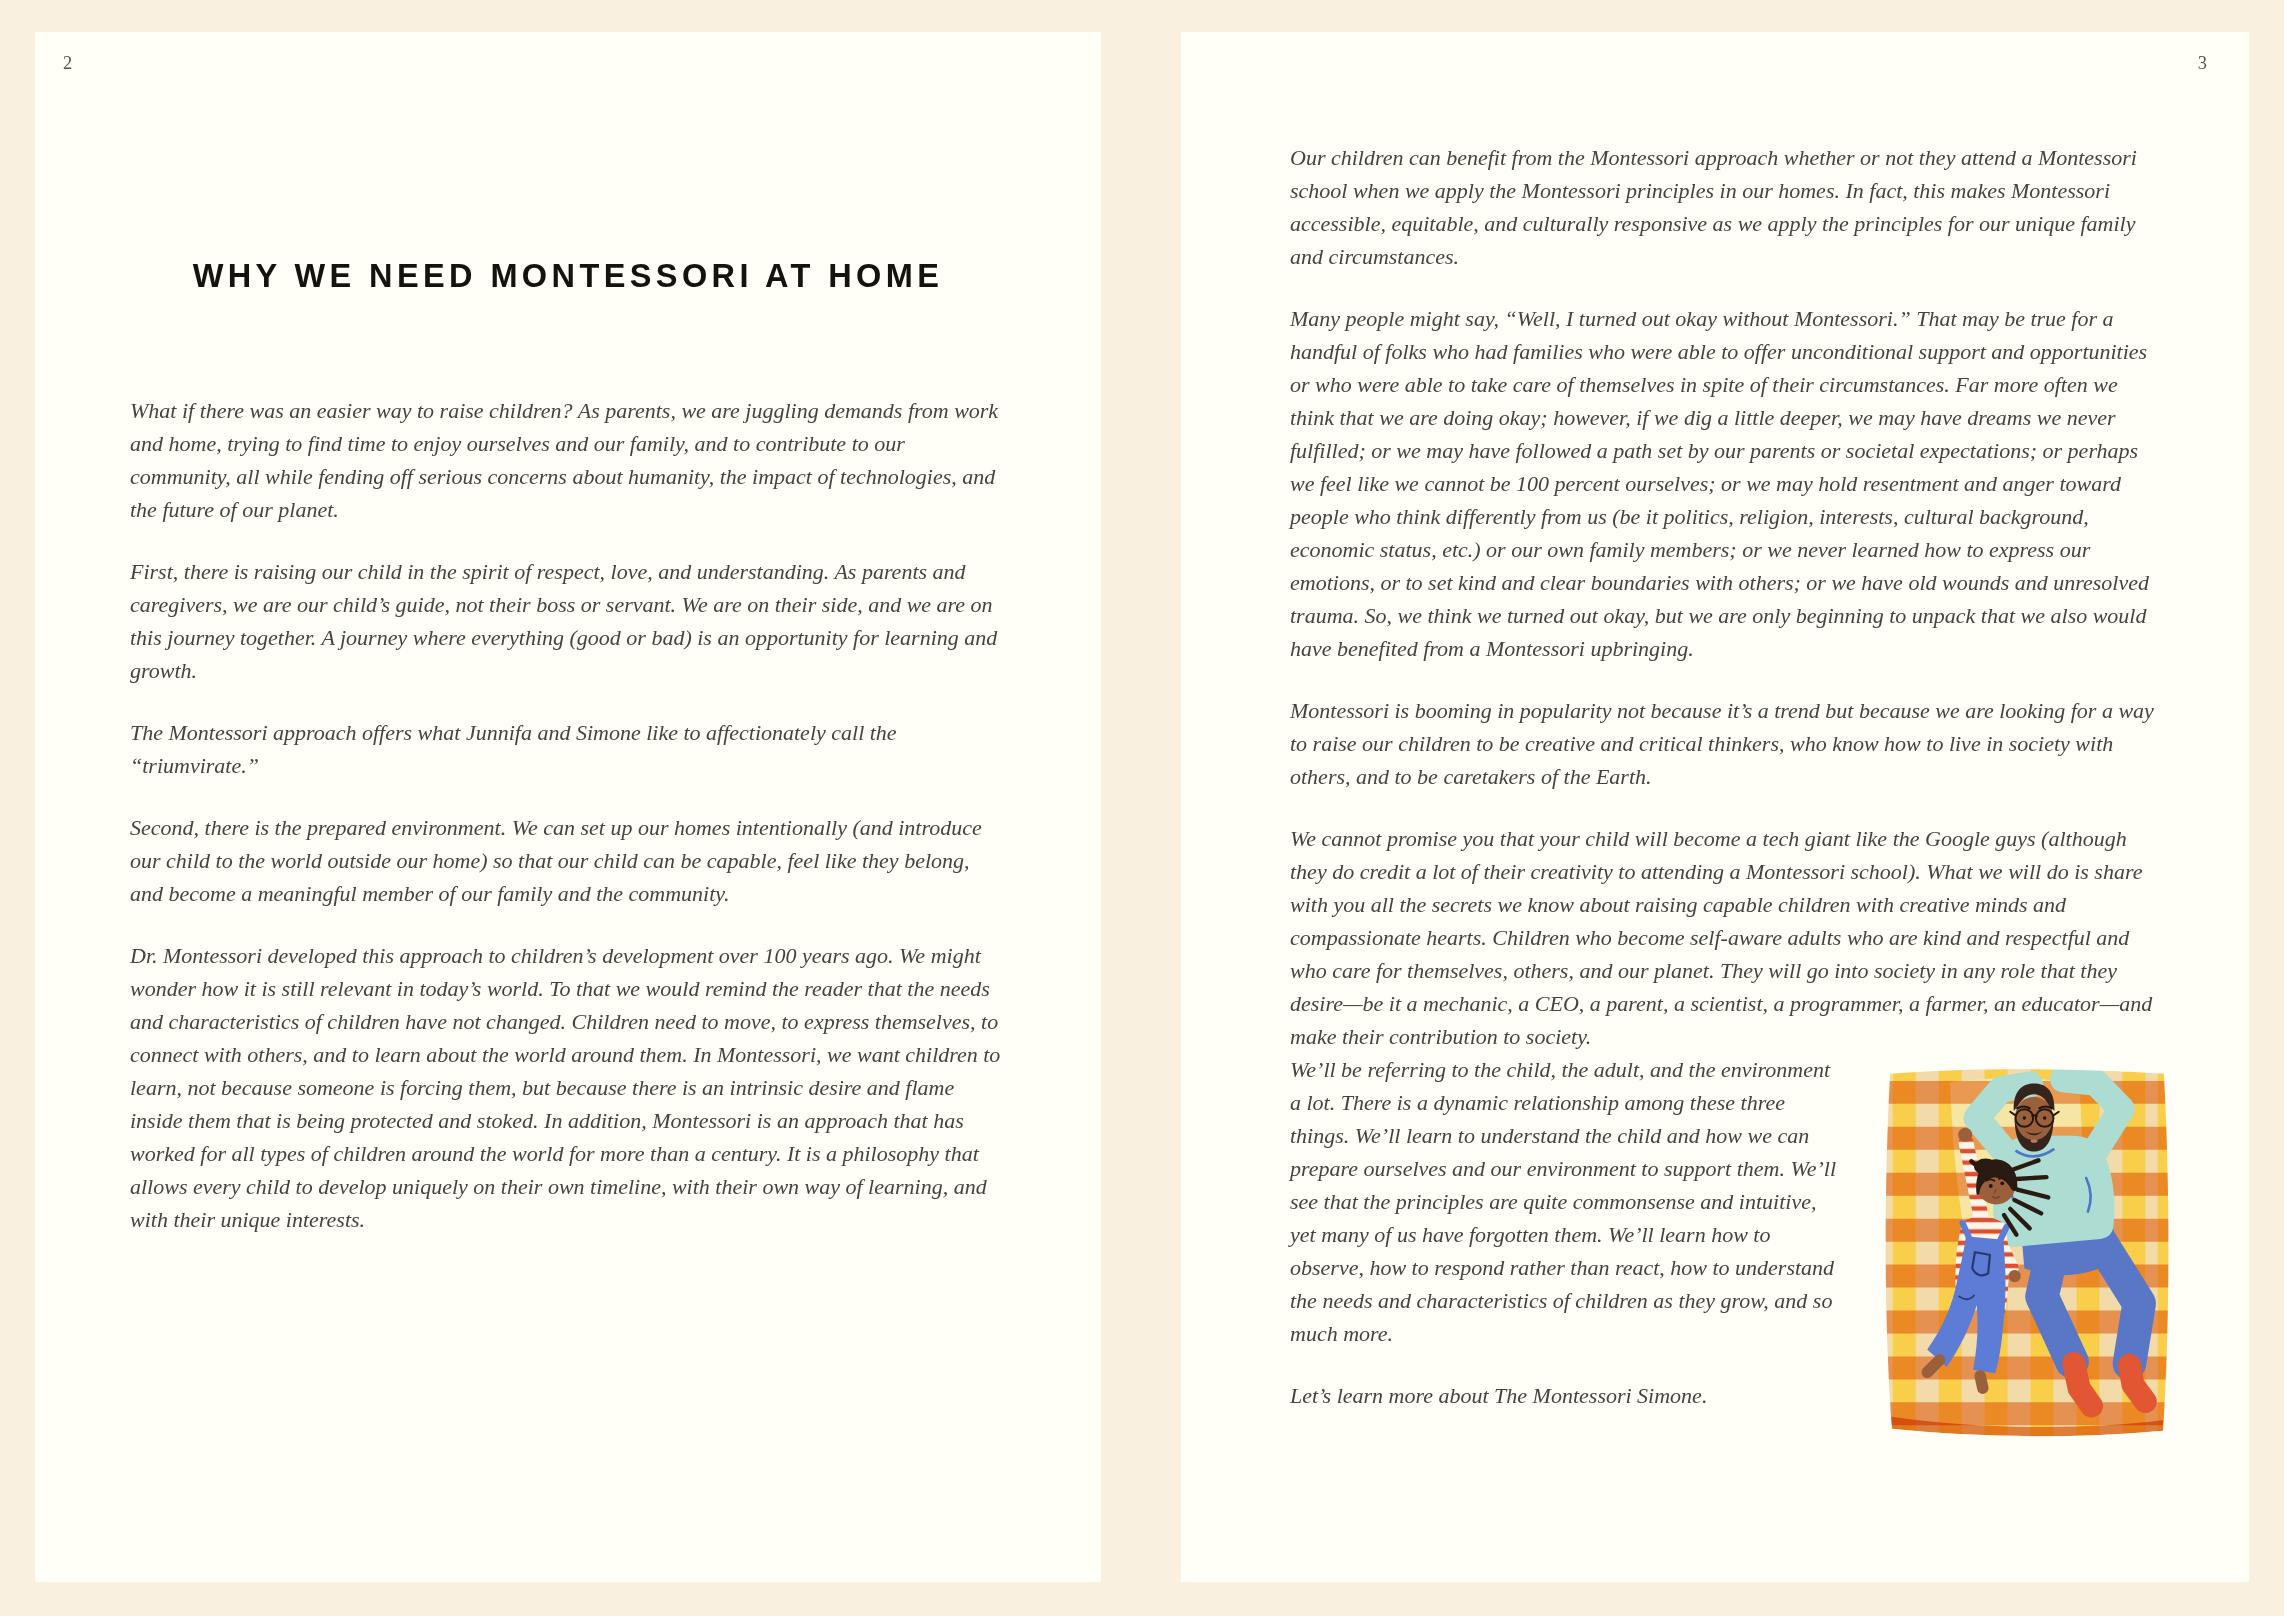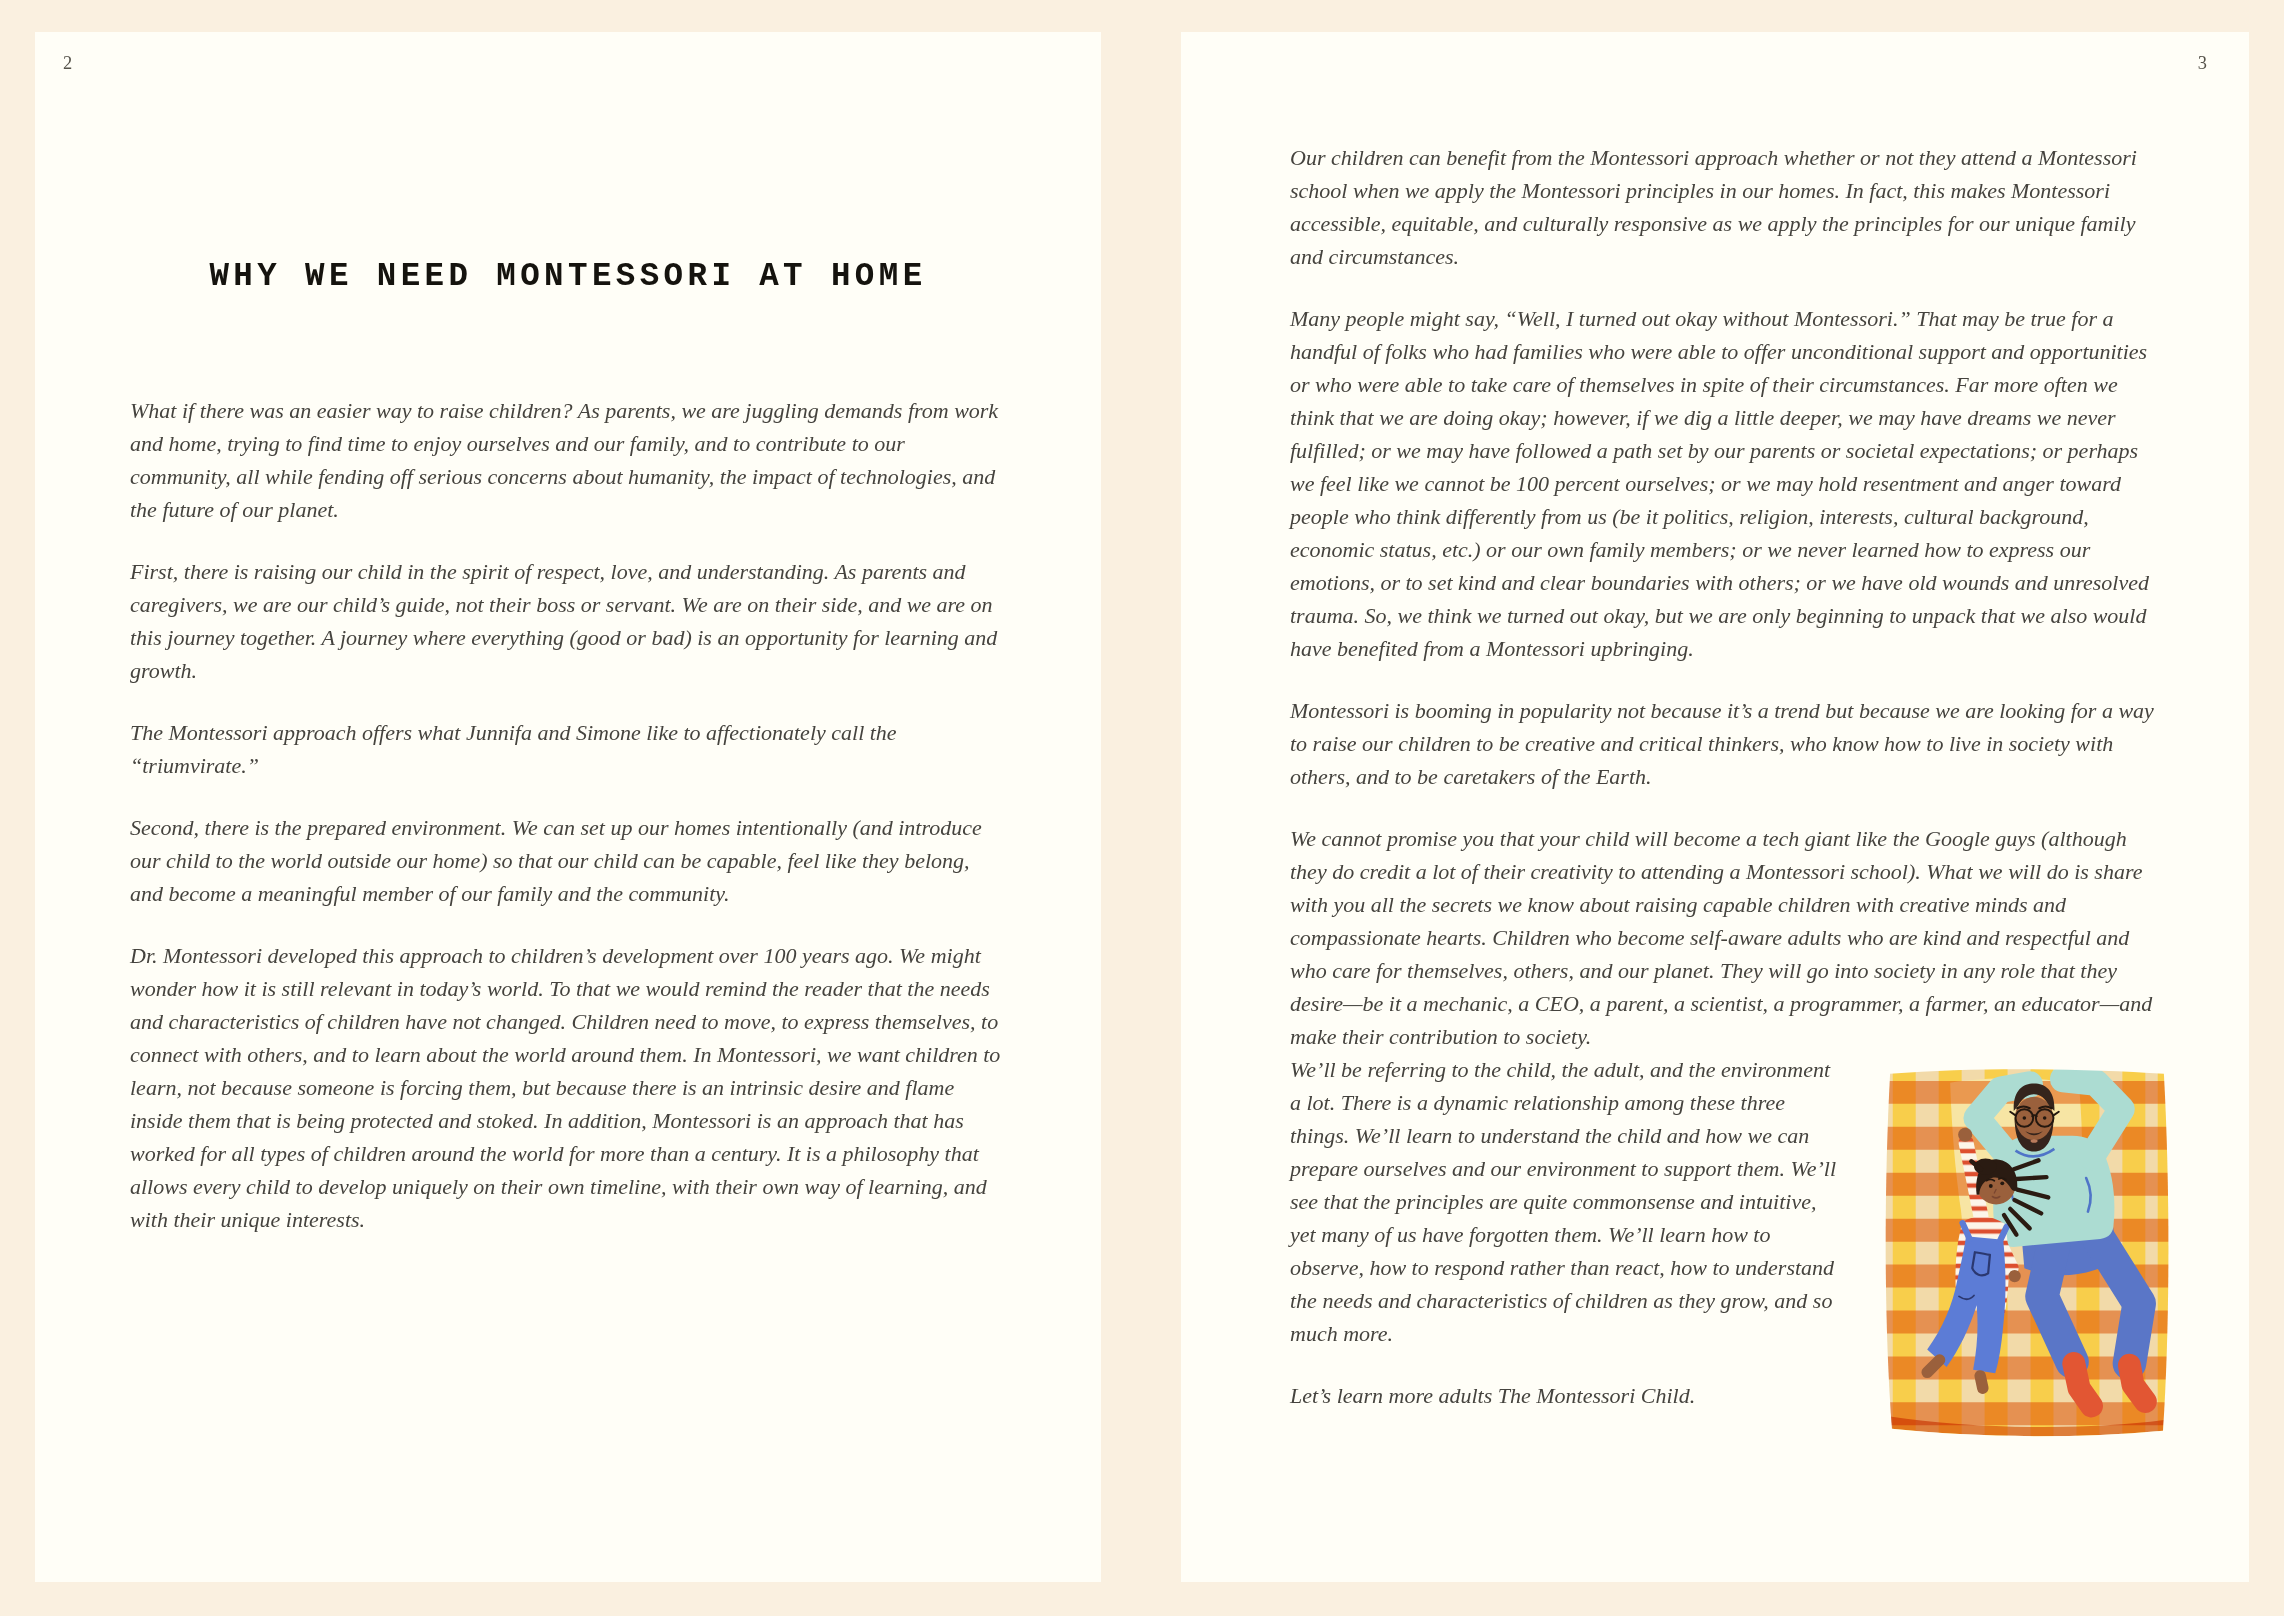--- a/index.html
+++ b/index.html
@@ -22,21 +22,21 @@
     font-size:18.4px;color:var(--col-pagenum,#56534B);
   }
   .pagenum.pn-left{left:28px;}
   .pagenum.pn-right{right:42px;}
   .content{height:100%;box-sizing:border-box;}
   .content.left-content{padding:0 95px 0 95px;}
   .content.right-content{padding:0 92px 0 109px;}
   .chapter-heading{
     margin:225px 0 98px 0;
     text-align:center;
-    font-family:Liberation Mono, monospace;
+    font-family:Liberation Sans, sans-serif;
     font-weight:700;
     font-size:32.5px;line-height:39px;
     letter-spacing:4.4px;
     color:var(--col-heading,#15130E);
     white-space:nowrap;
   }
   .para{
     margin:0 0 29px 0;
     font-size:22px;line-height:33px;
     color:var(--col-text,#45433E);
@@ -180,19 +180,19 @@
               <path d="M119,131 Q124,128 128,131 M133,129 Q137,127 141,130" fill="none" stroke-linecap="round" style="stroke:var(--ill-line_dark,#23170F);stroke-width:2"></path>
               <path d="M130,141 L128,145" fill="none" stroke-linecap="round" style="stroke:var(--ill-face_line,#7A4630);stroke-width:1.5"></path>
               <path d="M126,149 Q130,152 134,149" fill="none" stroke-linecap="round" style="stroke:var(--ill-face_line,#7A4630);stroke-width:2"></path>
             </g>
           </g>
         </svg>
       </figure>
 
       <div>
           <p class="para">We’ll be referring to the child, the adult, and the environment a lot. There is a dynamic relationship among these three things. We’ll learn to understand the child and how we can prepare ourselves and our environment to support them. We’ll see that the principles are quite commonsense and intuitive, yet many of us have forgotten them. We’ll learn how to observe, how to respond rather than react, how to understand the needs and characteristics of children as they grow, and so much more.</p>
-          <p class="para">Let’s learn more adults The Montessori Child.</p>
+          <p class="para">Let’s learn more about The Montessori Simone.</p>
         </div>
     </div>
   </section>
 
 </div>
 
 
 </body></html>

